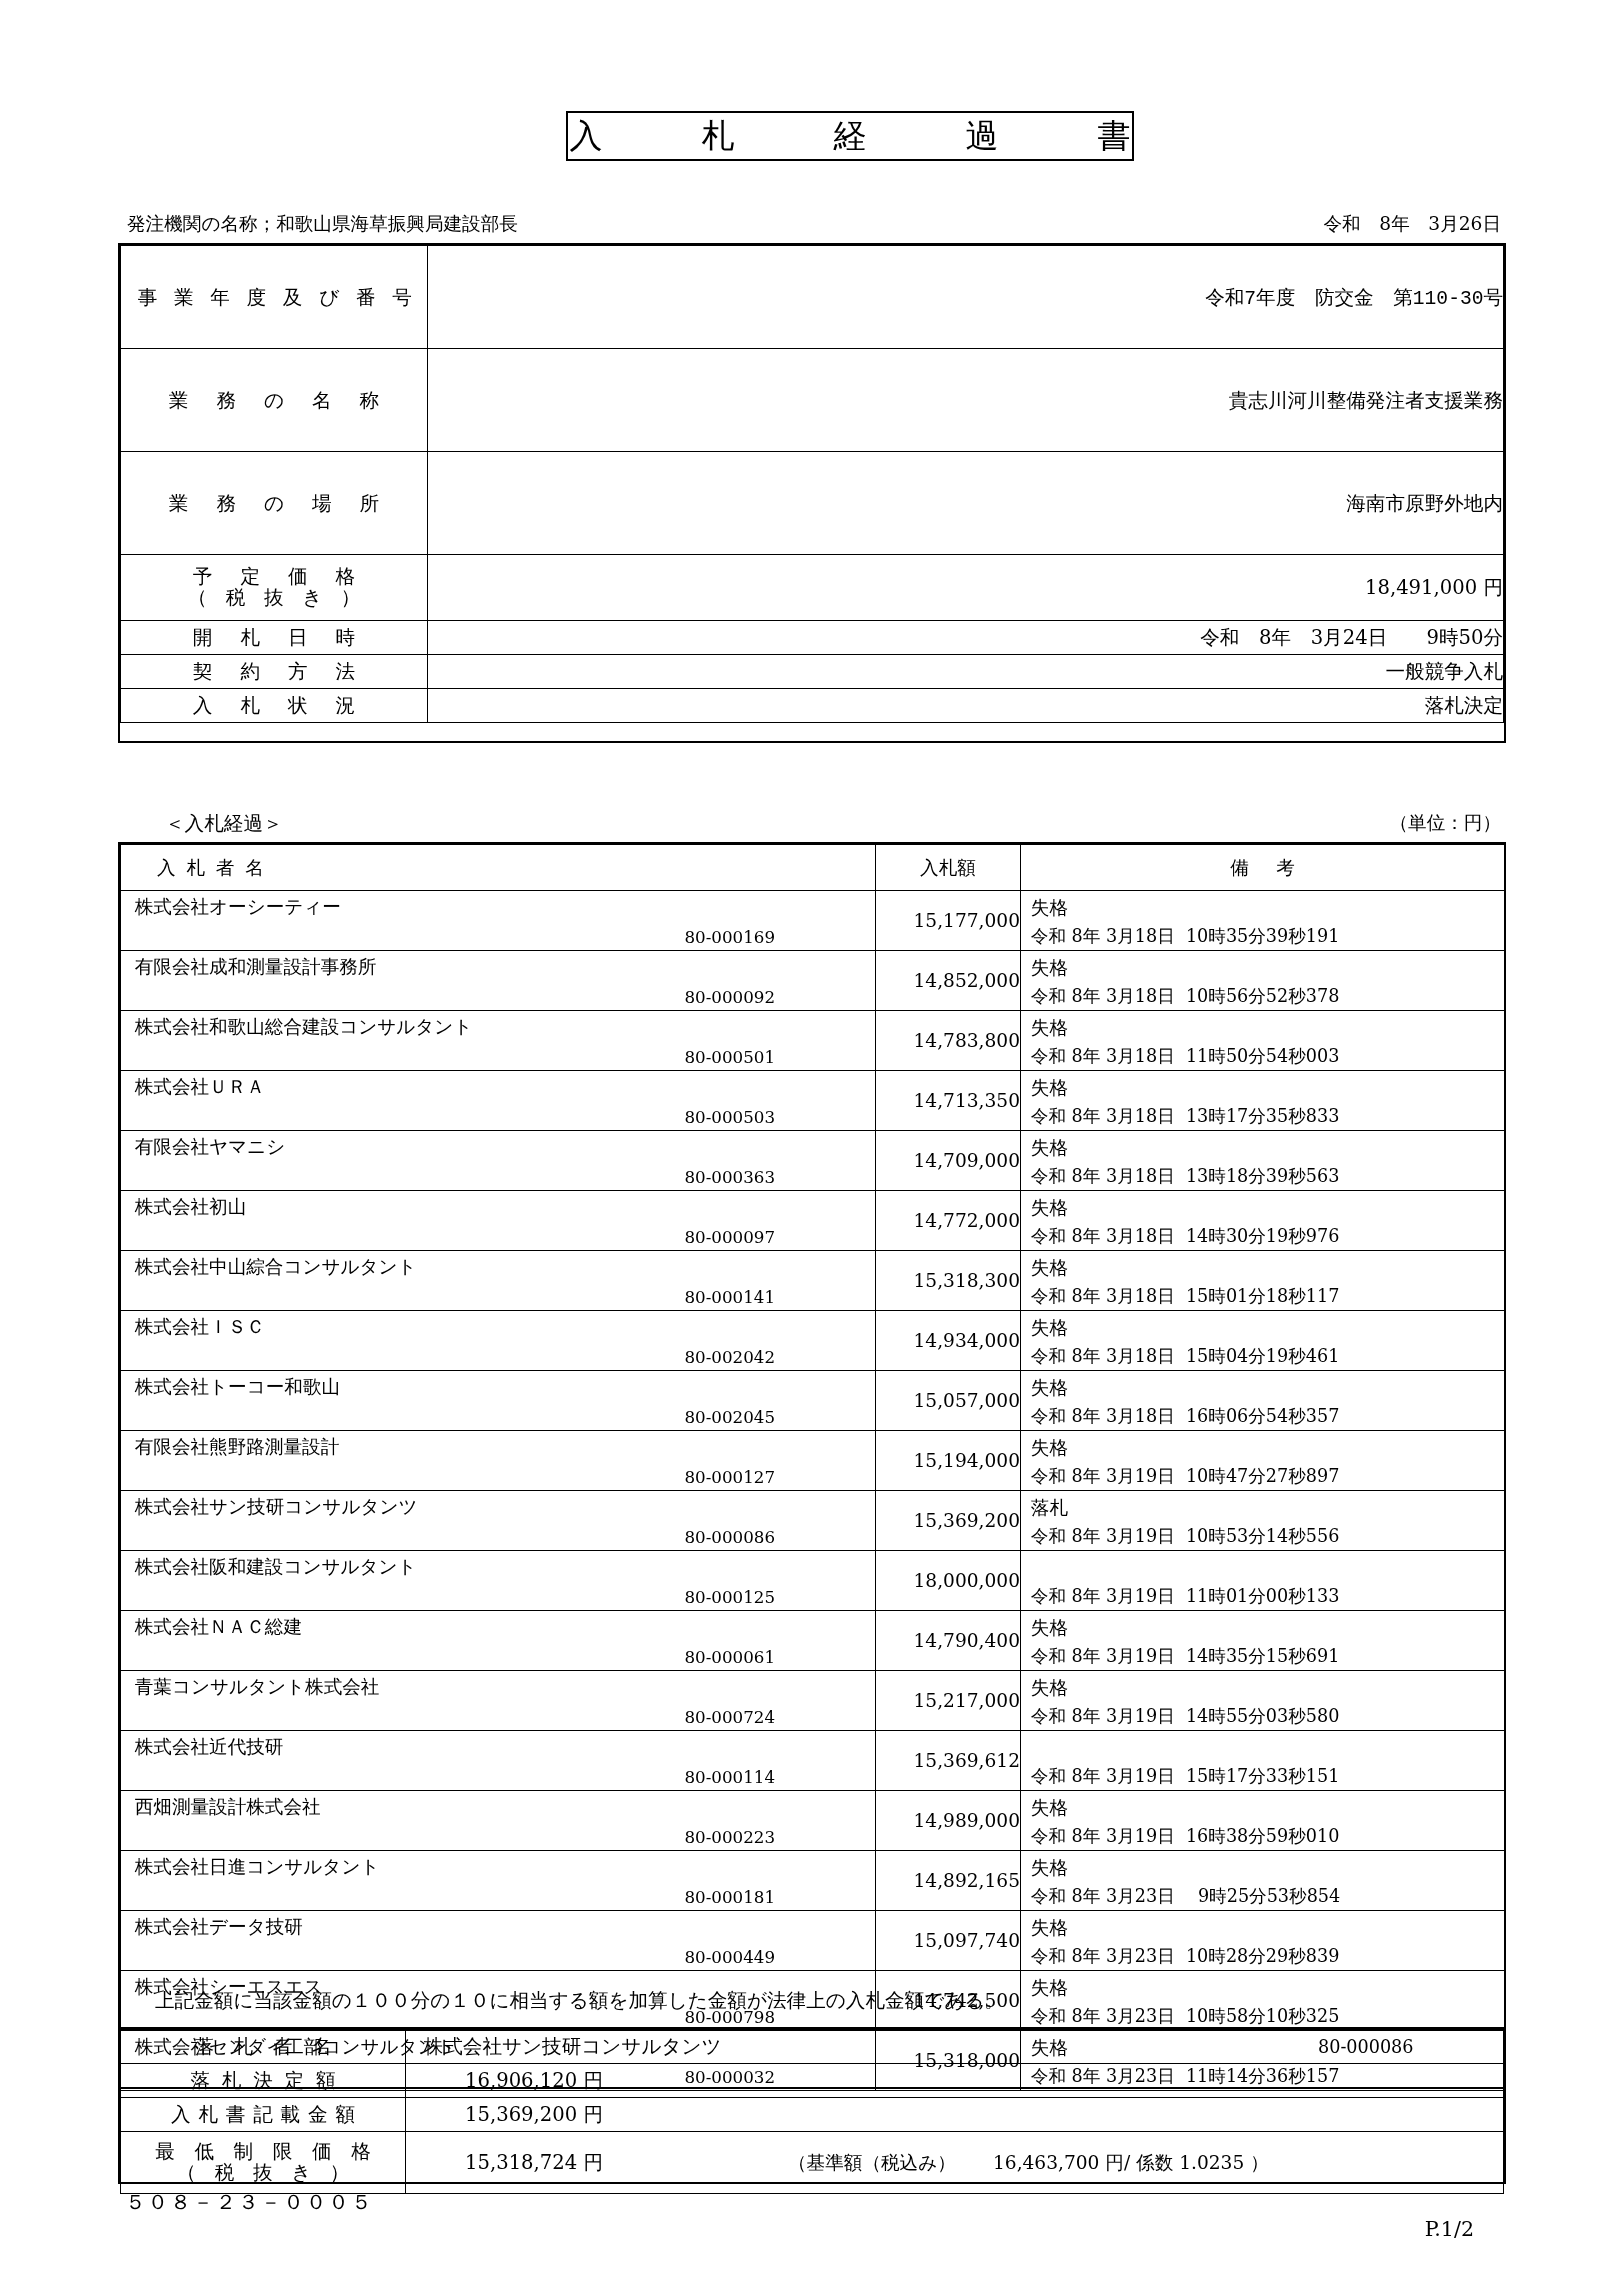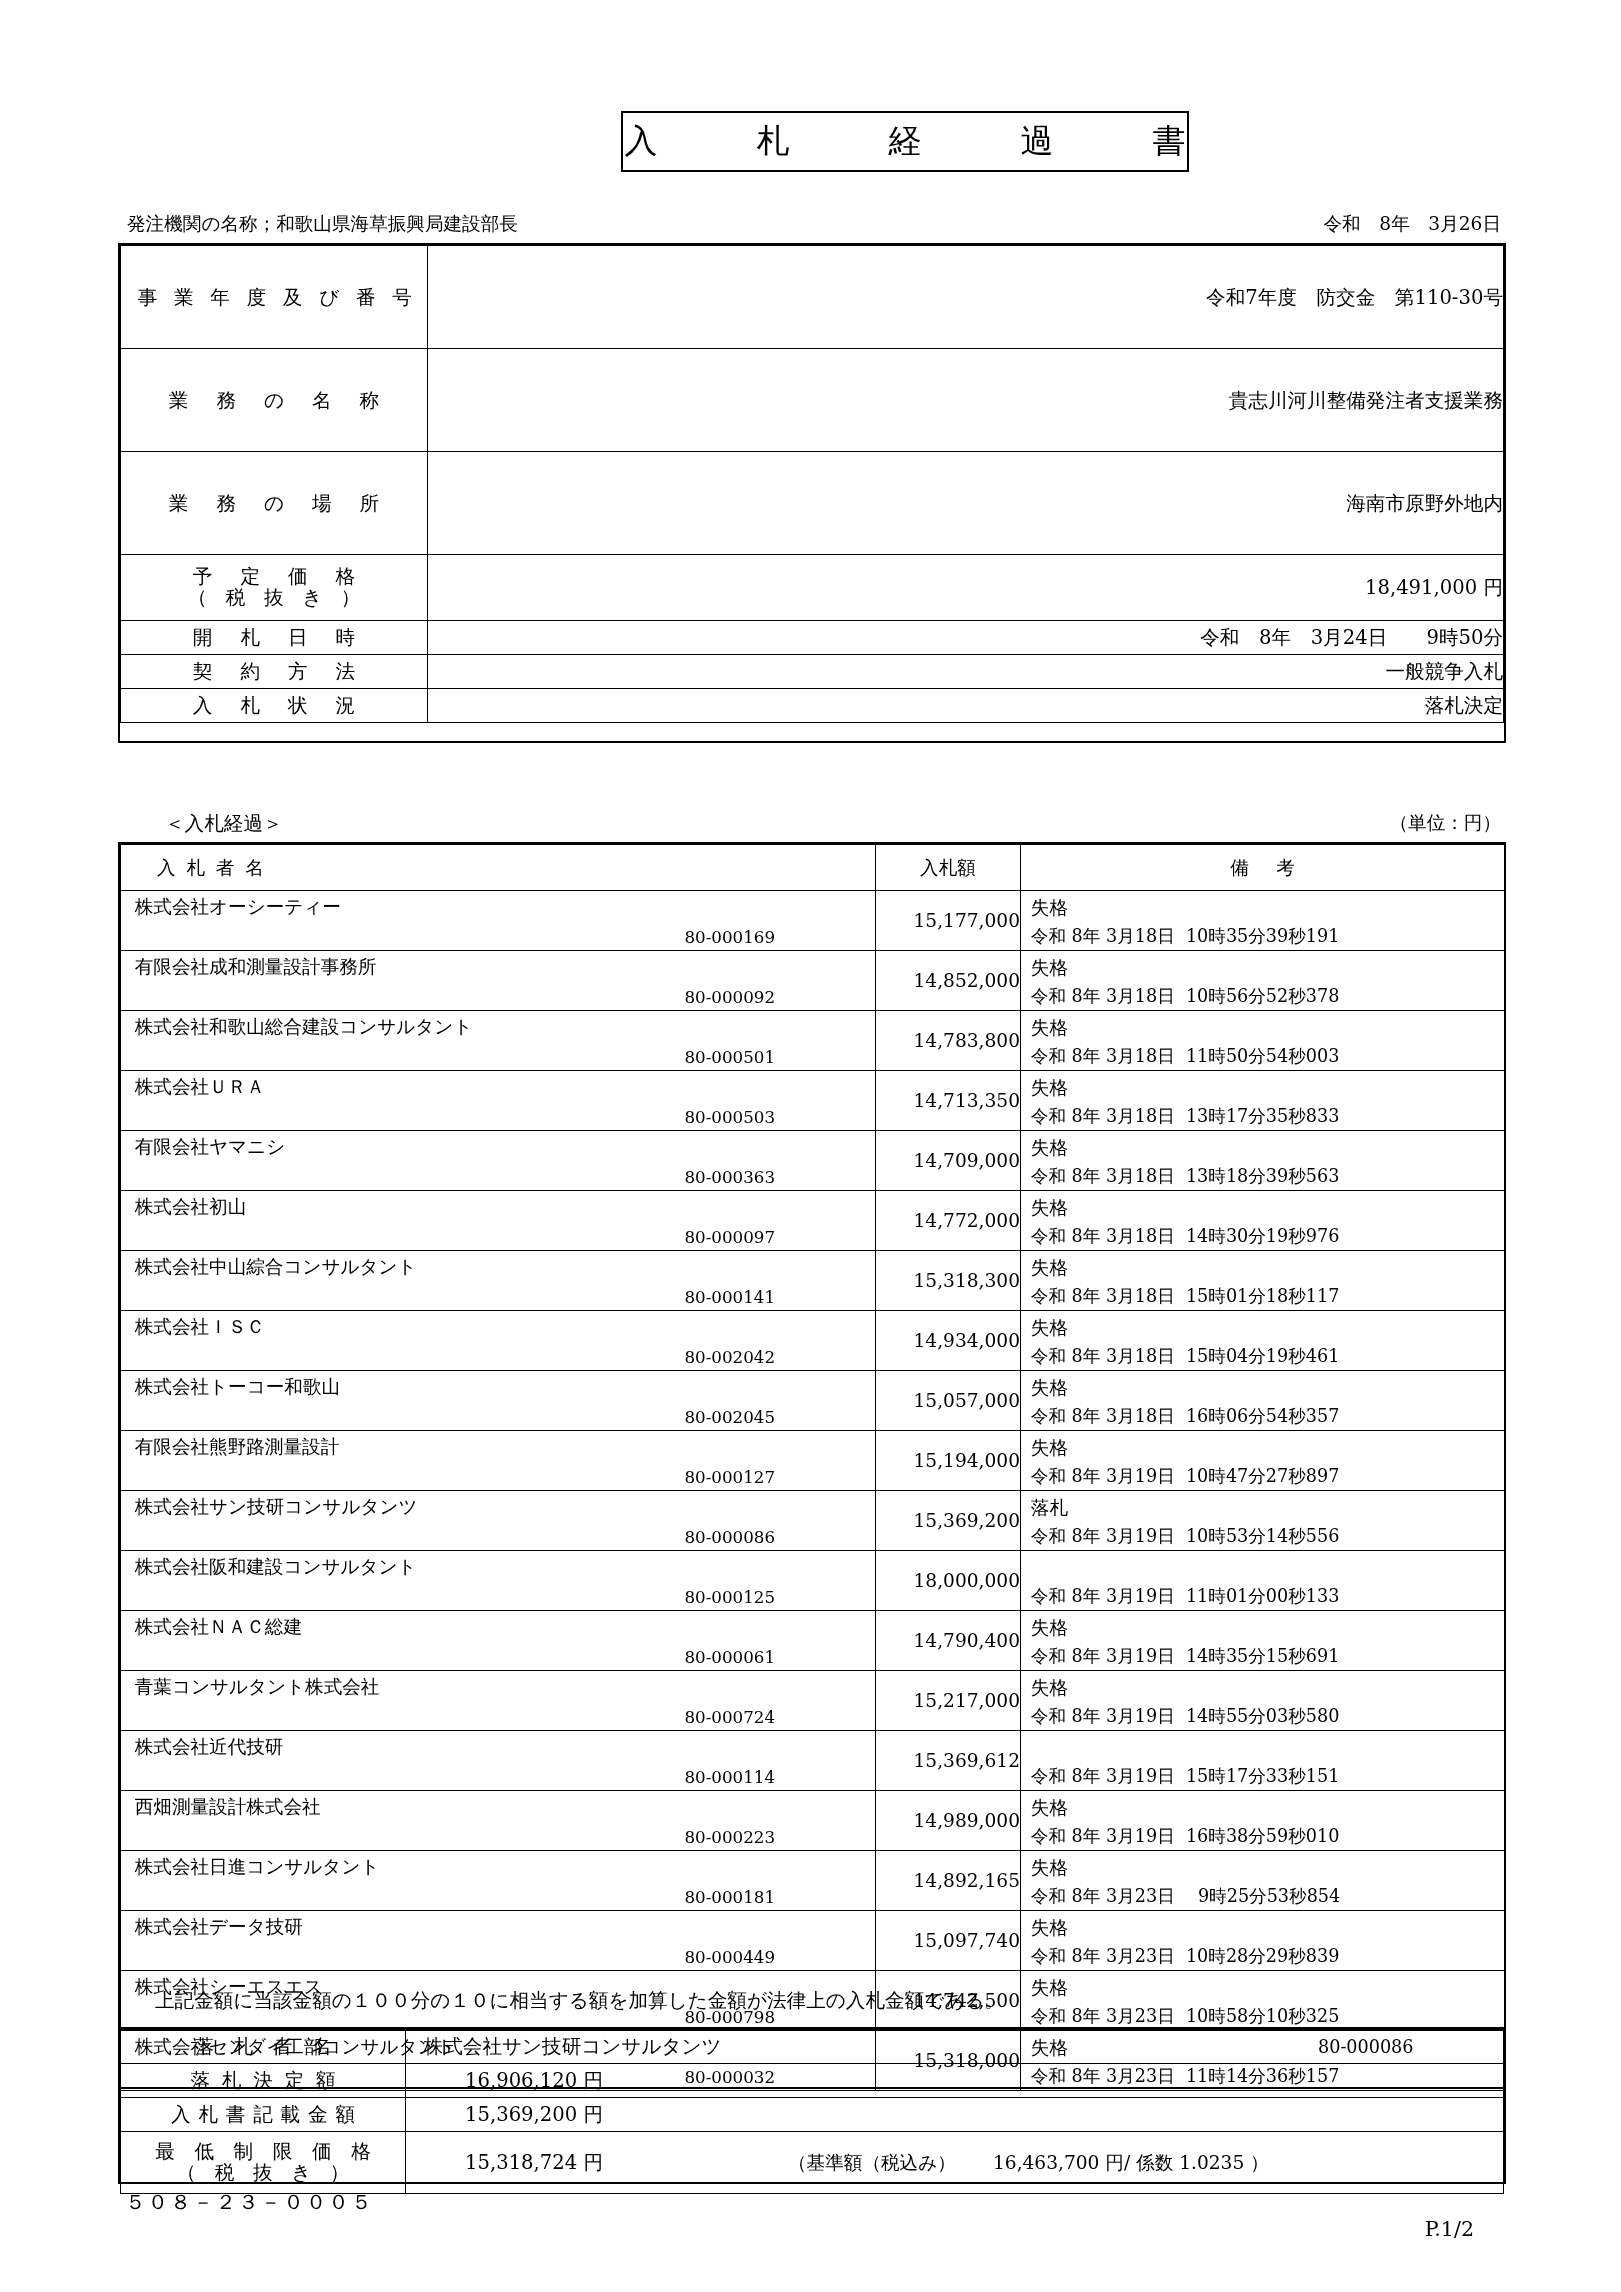--- a/index.html
+++ b/index.html
@@ -19,24 +19,24 @@
   .page {
     position: absolute;
     left: 0; top: 0;
     width: 1621px;
     height: 2293px;
   }
 
   
   .title-wrap {
     position: absolute;
-    left: 621px;
+    left: 566px;
     top: 111px;
     width: 568px;
-    height: 61px;
+    height: 50px;
     border: 2.9px solid #000;
     box-sizing: border-box;
     display: flex;
     align-items: center;
     justify-content: center;
   }
   .title-text {
     font-size: 33px;
     letter-spacing: 33px;
     text-indent: 33px;
@@ -89,21 +89,21 @@
   .info-table .lbl .sp3 {
     display: inline-block;
     letter-spacing: 28px;
     text-indent: 28px;
     font-size: 19.6px;
   }
   .info-table .val {
     padding-left: 13.7px;
     text-align: right;
   }
-  .info-table tr.tall td { height: 102px; }
+  .info-table tr.tall td { height: 102px; font-family: Liberation Mono, monospace; }
   .info-table tr.mid  td { height: 65px; }
   .info-table tr.short td { height: 33px; }
   .info-table .two-line { line-height: 1.06; }
   .val-money { padding-left: 67px; margin-top: 16px; }
 
   
   .sec-cap {
     position: absolute;
     left: 165px;
     top: 810px;

